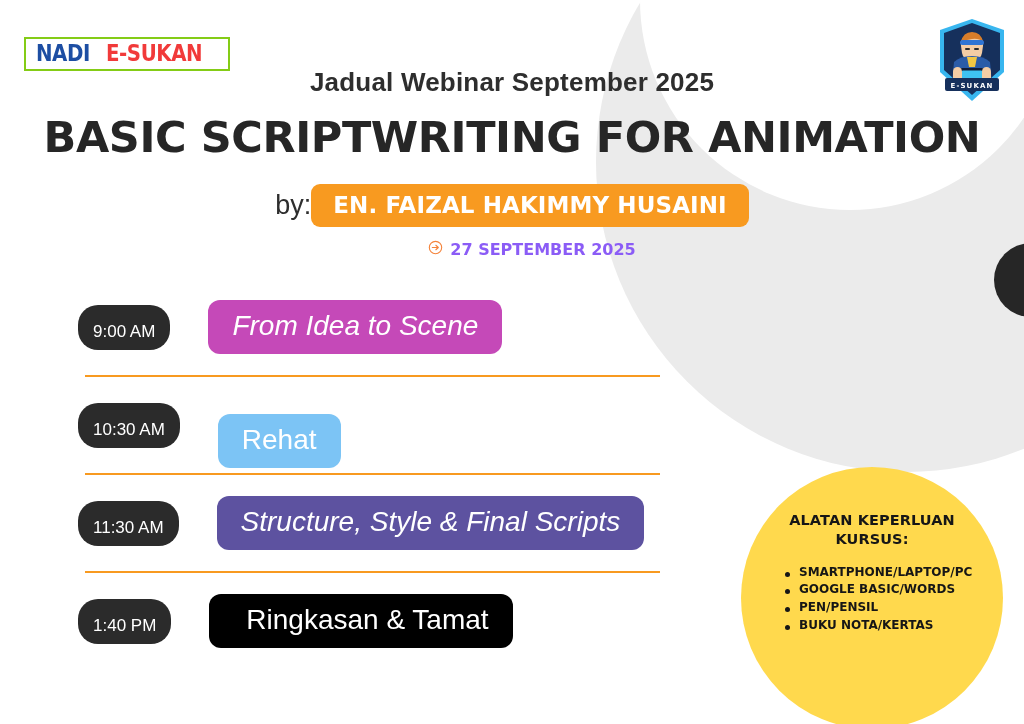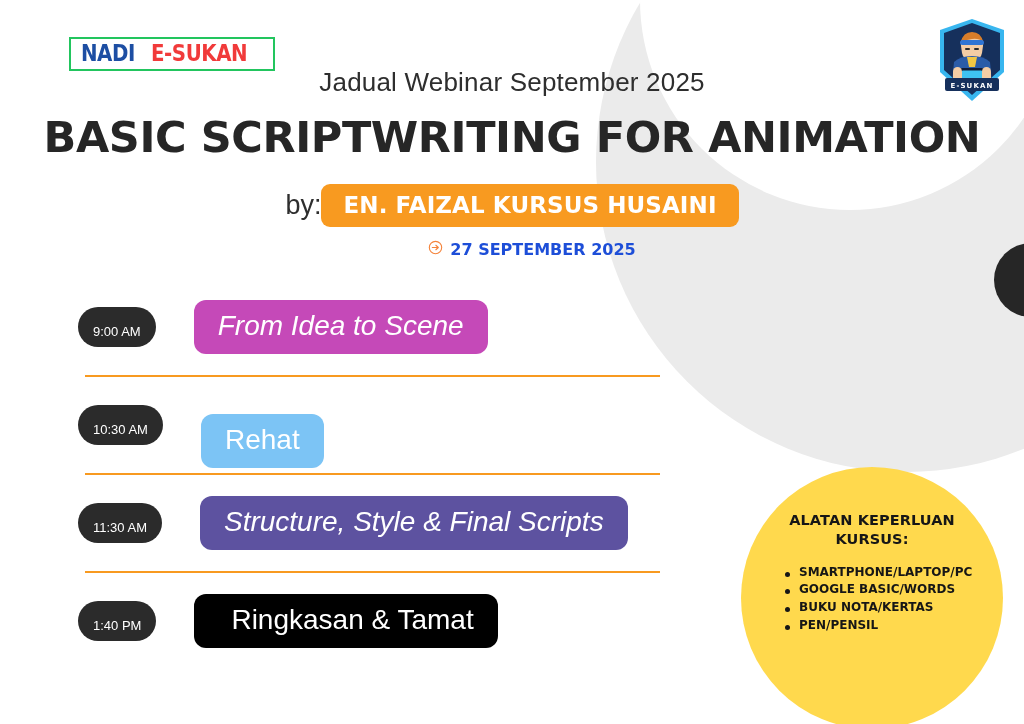--- a/index.html
+++ b/index.html
@@ -33,26 +33,25 @@
     width:74px; height:74px;
     border-radius:50%;
     background:#262626;
   }
 
   .page { position:relative; z-index:2; width:1024px; height:724px; }
 
   
   .nadi-logo {
     position:absolute; left:24px; top:37px;
-    border:2px solid #22c55e;
+    border:2px solid #84cc16;
     background:#fff;
     padding:3px 10px 4px 10px;
     display:flex; align-items:center; gap:7px;
     line-height:1;
-    margin-left:45px;
   }
   .nadi-logo .nadi-word {
     font-family:"DejaVu Sans", sans-serif;
     font-weight:bold; font-size:23px; letter-spacing:-0.5px;
     color:#1d4ea3; transform:scaleX(0.86); transform-origin:left center;
   }
   .nadi-logo .esukan-word {
     font-family:"DejaVu Sans", sans-serif;
     font-weight:bold; font-size:23px; letter-spacing:-0.5px;
     color:#f13a3a; transform:scaleX(0.86); transform-origin:left center;
@@ -61,21 +60,21 @@
   
   .esukan-badge {
     position:absolute; left:934px; top:16px;
     width:76px; height:88px; z-index:4;
   }
 
   
   .kicker {
     position:absolute; top:67px; left:0; width:1024px;
     text-align:center;
-    font-size:26px; color:#2e2e2e; font-weight:400;
+    font-size:26px; color:#2e2e2e; font-weight:700;
     letter-spacing:0.2px;
   }
   .main-title {
     position:absolute; top:112px; left:0; width:1024px;
     text-align:center;
     font-family:"DejaVu Sans", sans-serif;
     font-weight:bold;
     font-size:43px;
     color:#262626;
     letter-spacing:-0.4px;
@@ -102,38 +101,38 @@
     white-space:nowrap;
   }
 
   
   .datetime-row {
     position:absolute; top:240px; left:0; width:1024px;
     display:flex; align-items:center; justify-content:center; gap:9px;
     font-family:"DejaVu Sans", sans-serif;
     font-weight:bold;
     font-size:16px;
-    color:#1d4ed8;
+    color:#8b5cf6;
     padding-left:40px;
   }
   .dt-item { display:flex; align-items:center; gap:7px; }
   .dt-item + .dt-item { margin-left:11px; }
 
   
   .schedule { position:absolute; top:296px; left:0; width:1024px; }
   .sched-row {
     position:relative;
     display:flex; align-items:center;
     height:62px;
     padding-left:78px;
   }
   .time-pill {
     background:#2b2b2b;
     color:#ffffff;
-    font-size:13px;
+    font-size:17px;
     border-radius:20px;
     padding:17px 15px 8px 15px;
     white-space:nowrap;
     min-width:60px;
     text-align:center;
   }
   .topic-bar {
     margin-left:38px;
     color:#ffffff;
     border-radius:12px;
@@ -230,21 +229,21 @@
       <rect x="11" y="62" width="54" height="13" rx="2" fill="#16305c"></rect>
       <text x="38" y="71.5" text-anchor="middle" font-family="DejaVu Sans, sans-serif" font-size="7" font-weight="bold" letter-spacing="1.1" fill="#ffffff">E-SUKAN</text>
     </svg>
   </div>
 
   <div class="kicker">Jadual Webinar September 2025</div>
   <div class="main-title">BASIC SCRIPTWRITING FOR ANIMATION</div>
 
   <div class="speaker-row">
     <span class="speaker-by">by:</span>
-    <span class="speaker-pill">EN. FAIZAL KURSUS HUSAINI</span>
+    <span class="speaker-pill">EN. FAIZAL HAKIMMY HUSAINI</span>
   </div>
 
   <div class="datetime-row">
     <span class="dt-item">
       <span>
         <svg width="15" height="15" viewBox="0 0 16 16" xmlns="http://www.w3.org/2000/svg">
           <circle cx="8" cy="8" r="6.6" fill="none" stroke="#f5833a" stroke-width="1.2"></circle>
           <path d="M4.6 8 H10.6 M8.4 5.6 L11 8 L8.4 10.4" fill="none" stroke="#f5833a" stroke-width="1.2" stroke-linecap="round" stroke-linejoin="round"></path>
         </svg>
       </span>
@@ -275,18 +274,18 @@
     </div>
 
   <div class="equip-circle">
     <div class="equip-title">
       <div>ALATAN KEPERLUAN</div>
       <div>KURSUS:</div>
     </div>
     <ul class="equip-list" id="equipment-list">
         <li>SMARTPHONE/LAPTOP/PC</li>
         <li>GOOGLE BASIC/WORDS</li>
+        <li>PEN/PENSIL</li>
         <li>BUKU NOTA/KERTAS</li>
-        <li>PEN/PENSIL</li>
       </ul>
   </div>
 
 </div>
 
 </body></html>

